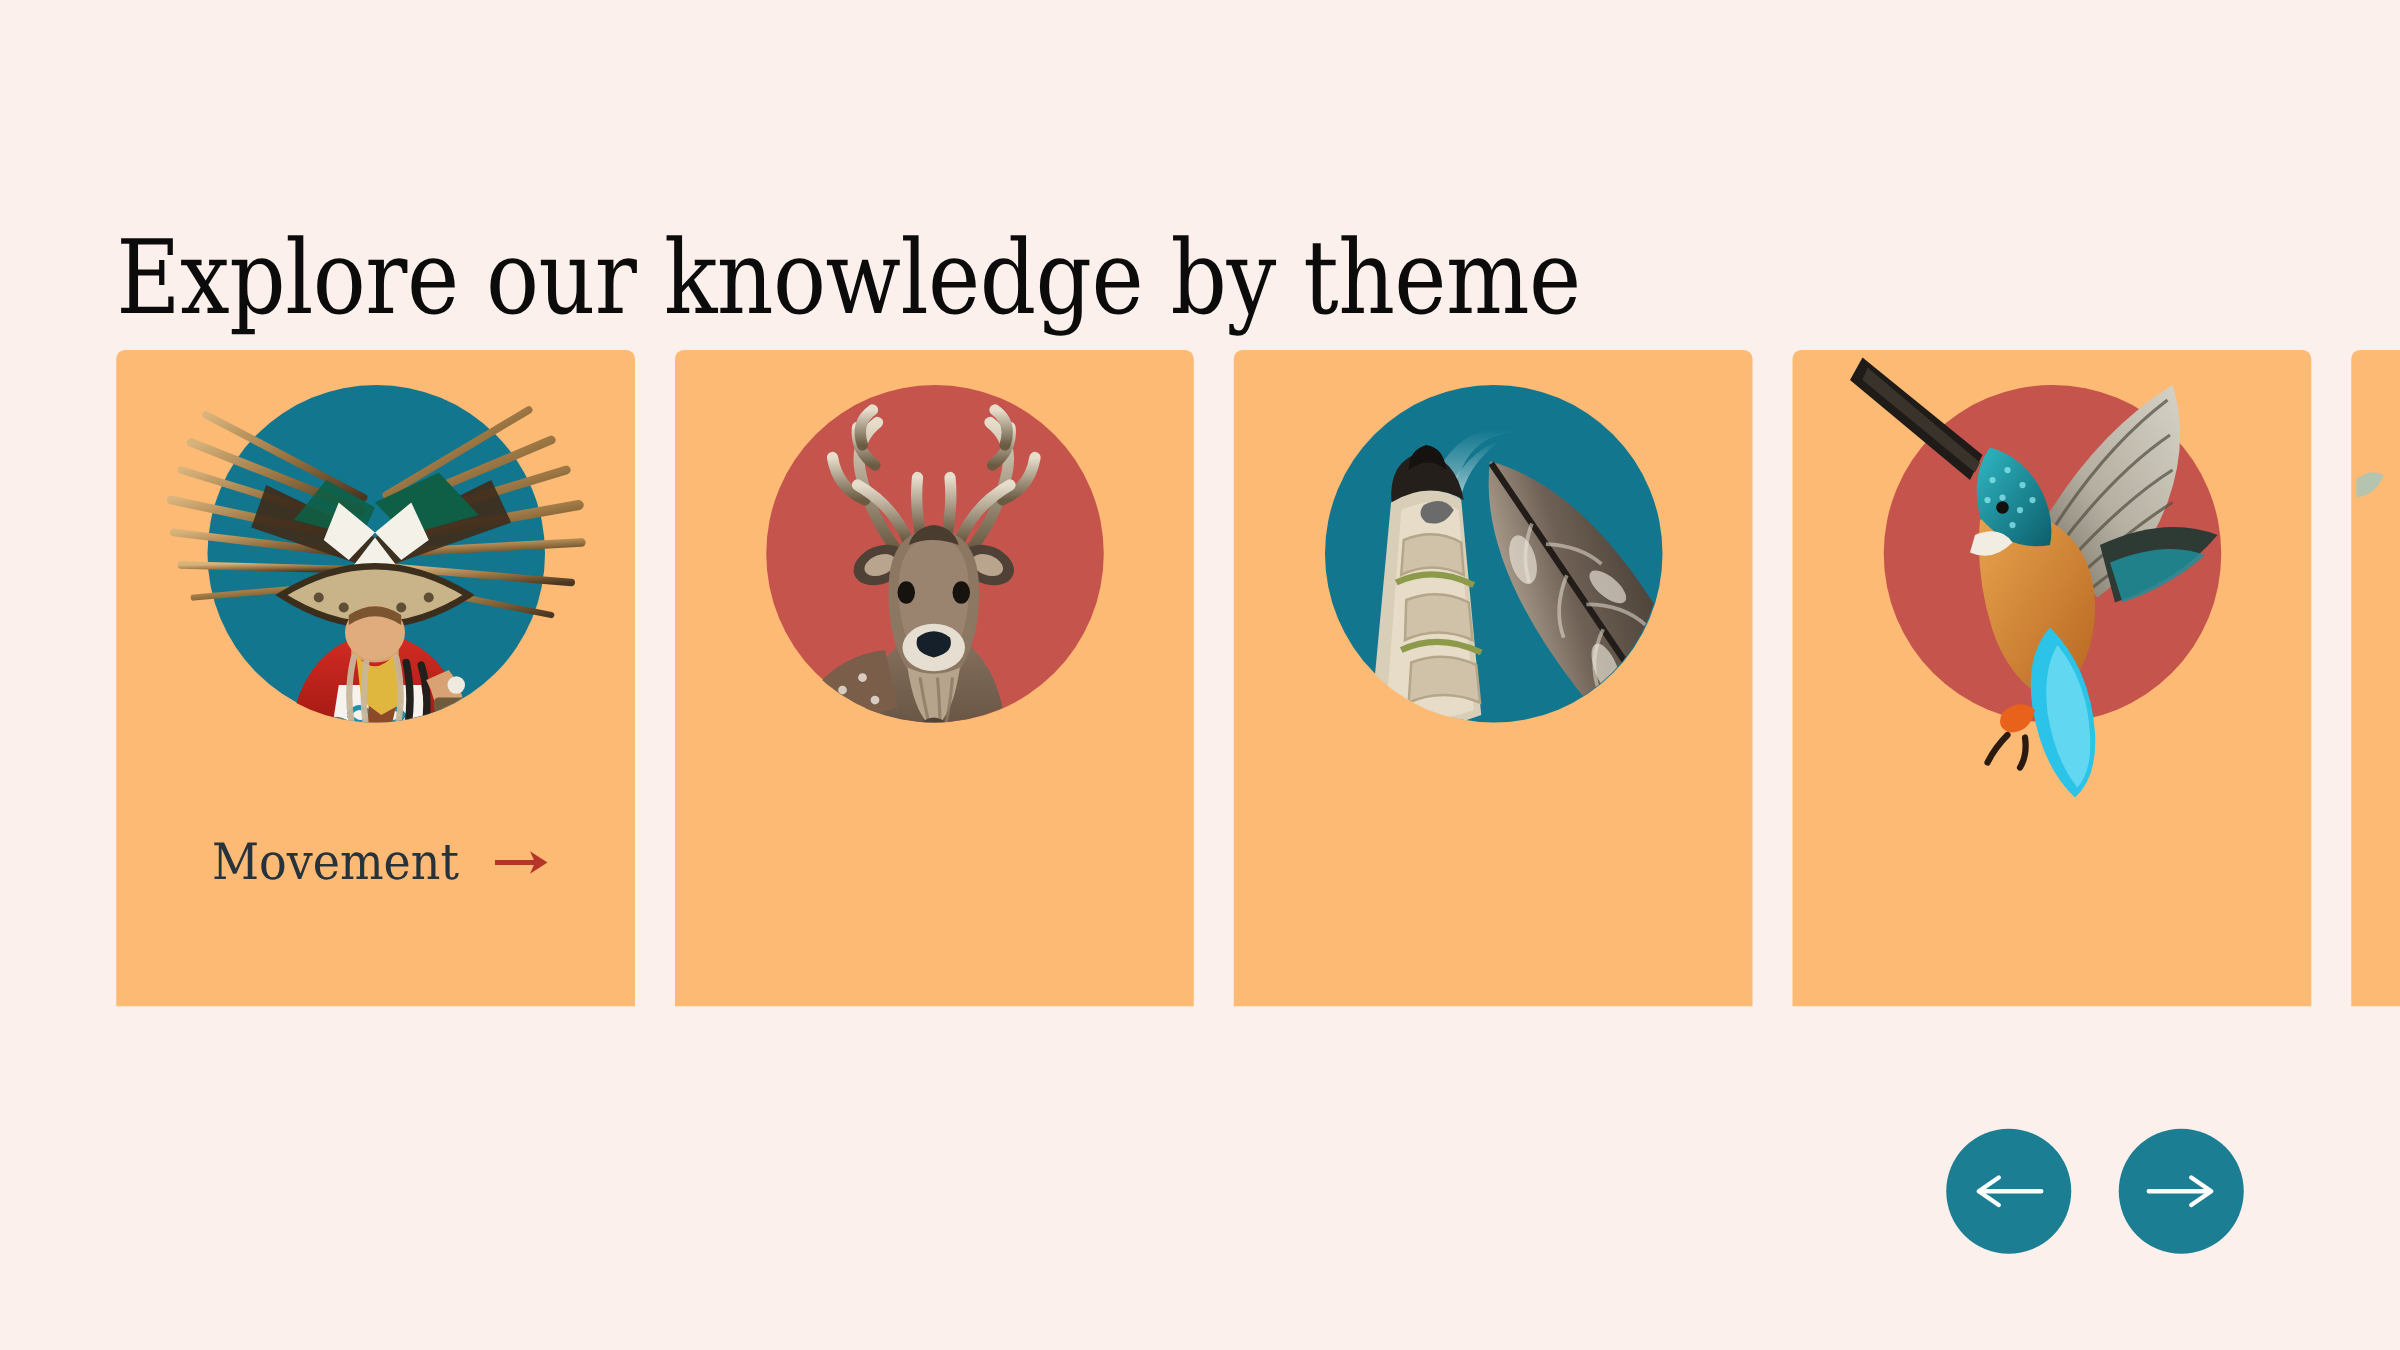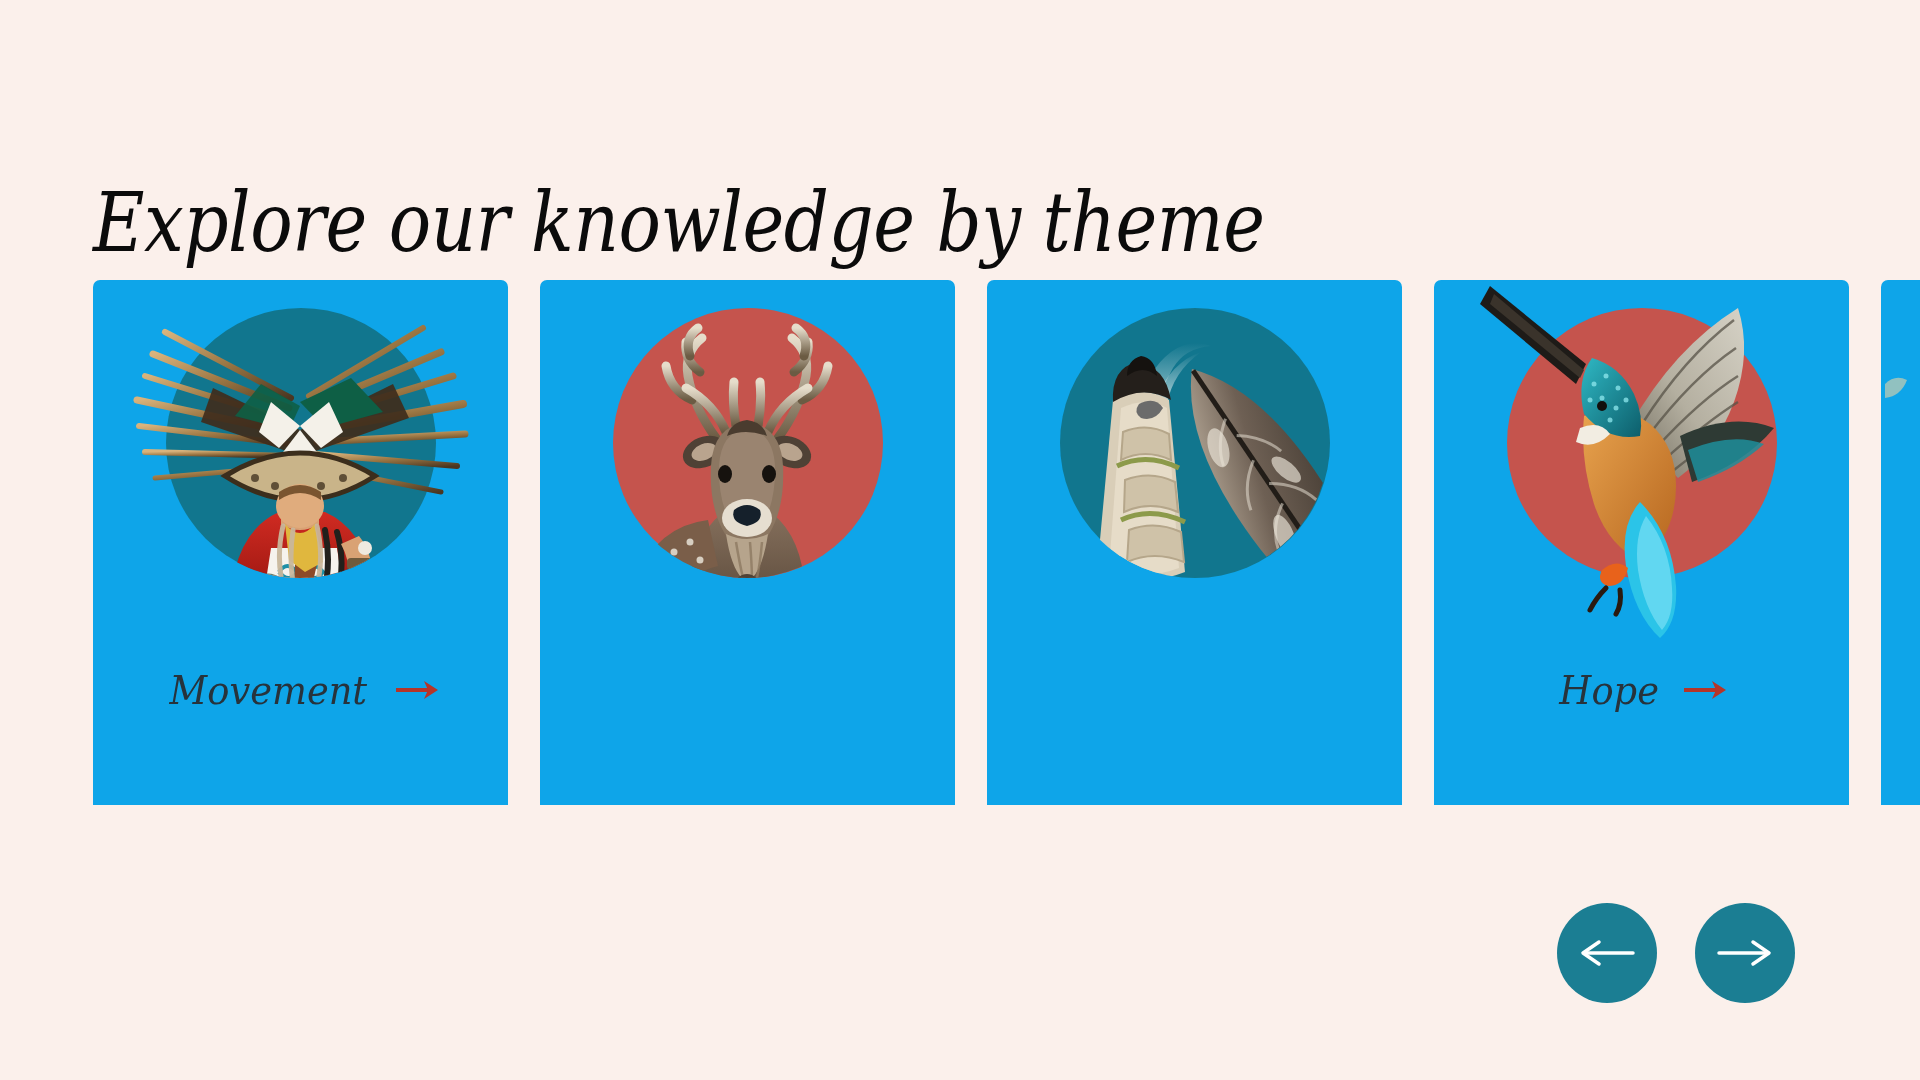--- a/index.html
+++ b/index.html
@@ -12,21 +12,20 @@
     background: #FBF0EB;
     font-family: "Liberation Serif", serif;
     overflow: hidden;
     position: relative;
   }
 
   .page {
     position: absolute;
     inset: 0;
     background: #FBF0EB;
-    font-style: italic;
   }
 
   
   .section-heading {
     position: absolute;
     left: 93px;
     top: 112px;
     font-family: "DejaVu Serif", "Liberation Serif", serif;
     font-size: 82px;
     line-height: 1.05;
@@ -51,21 +50,21 @@
     position: absolute;
     left: 93px;
     top: 0;
     display: flex;
     gap: 32px;
   }
 
   .theme-card {
     width: 415px;
     height: 598px;
-    background: #0ea5e9;
+    background: #fdba74;
     border-radius: 7px;
     flex: 0 0 auto;
     position: relative;
     cursor: pointer;
     overflow: hidden;
   }
 
   .card-media {
     position: absolute;
     left: 0;
@@ -462,27 +461,20 @@
               <path d="M212 236 q24 30 26 72 q2 28 -10 42 q-18 -22 -24 -60 q-4 -34 8 -54 Z" fill="#6FDCF2" opacity="0.8"></path>
 
               <path d="M168 290 q14 -12 26 -2 q-4 18 -20 18 q-12 -4 -6 -16 Z" fill="#E8621B"></path>
               <g stroke="#2A1A10" stroke-width="5" fill="none" stroke-linecap="round">
                 <path d="M172 308 q-10 10 -16 22"></path>
                 <path d="M186 310 q2 14 -4 24"></path>
               </g>
             </svg>
           </div>
         </div>
-        <div class="card-label-row">
-          <span class="card-label">Hope</span>
-          <svg class="card-arrow" viewBox="0 0 46 26" xmlns="http://www.w3.org/2000/svg">
-            <path d="M2 13 L34 13" stroke="#B5352A" stroke-width="4"></path>
-            <path d="M30 4 L44 13 L30 22 L34 13 Z" fill="#B5352A"></path>
-          </svg>
-        </div>
       </div>
 
       <div class="theme-card">
         <div class="card-media">
           <div class="art">
             <svg viewBox="0 0 415 360" xmlns="http://www.w3.org/2000/svg">
               <path d="M4 104 q10 -10 22 -4 q-6 16 -22 18 Z" fill="#A8C6B8" opacity="0.85"></path>
             </svg>
           </div>
         </div>

